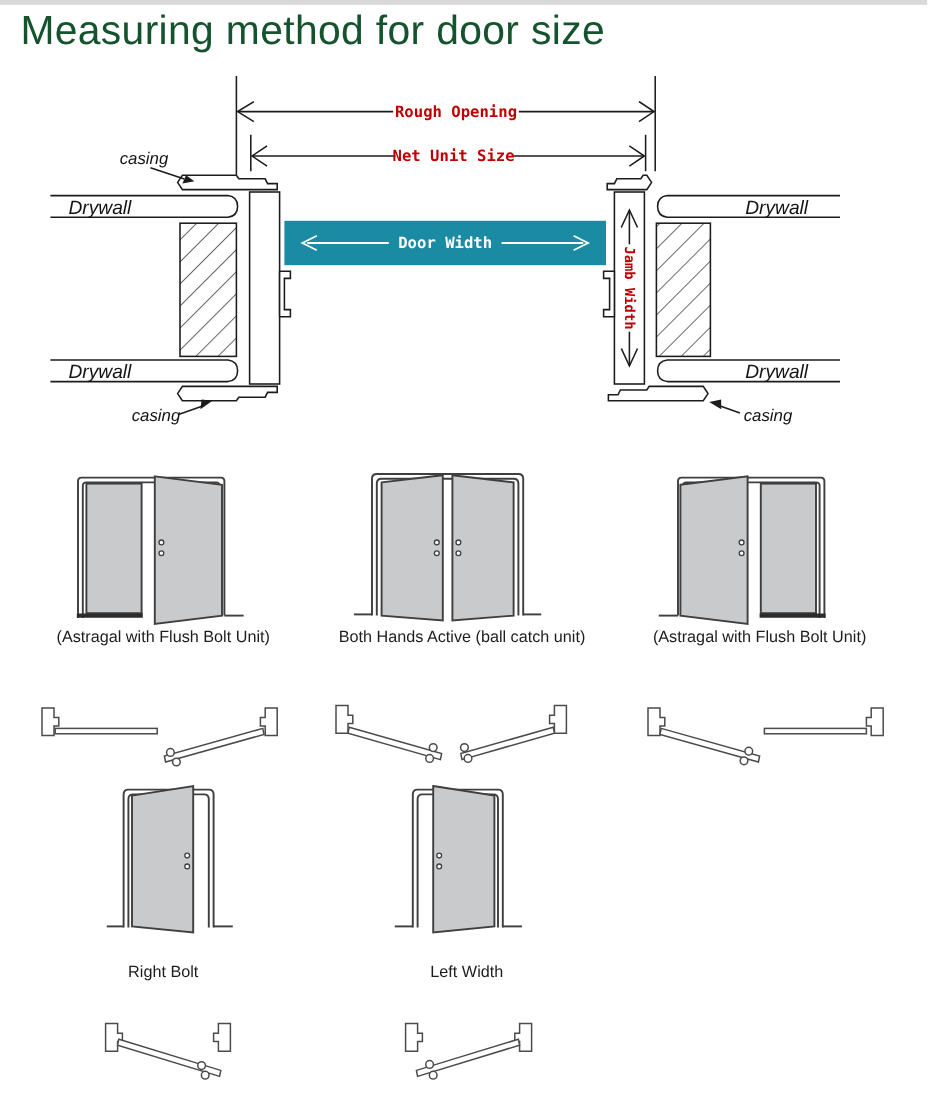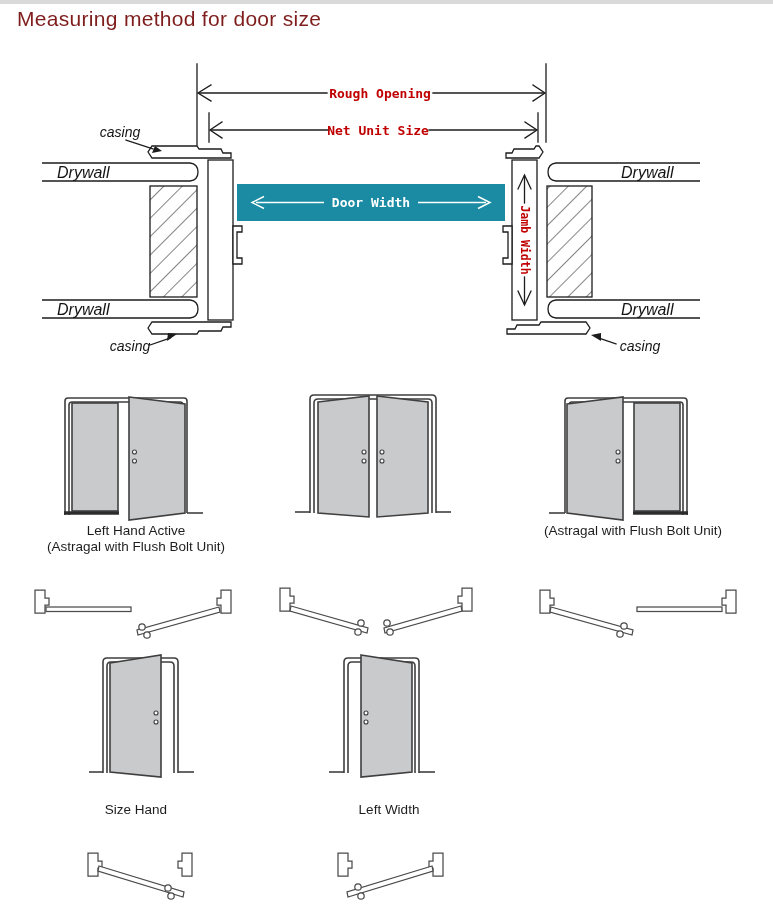--- a/index.html
+++ b/index.html
@@ -1,20 +1,20 @@
 <!DOCTYPE html>
 <html><head>
 <meta charset="utf-8">
 <style>
   html,body{margin:0;padding:0;background:#fff;}
   .page{position:relative;width:773px;height:913px;background:#fff;overflow:hidden;
         font-family:"Liberation Sans",sans-serif;}
   .topbar{position:absolute;left:0;top:0;width:773px;height:4px;background:#d9d9d9;}
-  .title{position:absolute;left:17px;top:7px;margin:0;font-size:21px;font-weight:400;
-         color:#7f1d1d;letter-spacing:.3px;}
+  .title{position:absolute;left:17px;top:7px;margin:0;font-size:34px;font-weight:400;
+         color:#14532d;letter-spacing:.3px;}
   .caption{position:absolute;text-align:center;font-size:13.5px;line-height:16px;color:#1d1d1d;}
   svg.art{position:absolute;left:0;top:0;}
   
   .tl{stroke:#1c1c1c;stroke-width:1.3;fill:none;stroke-linecap:square;}
   .wf{stroke:#1c1c1c;stroke-width:1.3;fill:#fff;}
   .hatchrect{stroke:#1c1c1c;stroke-width:1.3;fill:url(#hatch);}
   .ah{fill:#1c1c1c;stroke:none;}
   .red-text{fill:#c00000;font:bold 13px "DejaVu Sans Mono",monospace;}
   .red-text-sm{fill:#c00000;font:bold 11.5px "DejaVu Sans Mono",monospace;}
   .white-arrow{stroke:#fff;stroke-width:1.5;fill:none;}
@@ -228,25 +228,27 @@
     <g>
       <path class="plan" d="M338,853 H348 V861 H352 V868 H348 V876 H338 Z"></path>
       <path class="plan" d="M443,853 H433 V861 H429 V868 H433 V876 H443 Z"></path>
       <polygon class="plan" points="432,866 347,892 348,897 433,871"></polygon>
       <circle class="plan" cx="358" cy="887" r="3.2"></circle>
       <circle class="plan" cx="361" cy="896" r="3.2"></circle>
     </g>
   </svg>
 
   <div class="caption" style="left:16px;top:523px;width:240px">
-    <div>Left Hand Active</div>
     <div>(Astragal with Flush Bolt Unit)</div>
+  </div>
+  <div class="caption" style="left:245px;top:523px;width:280px">
+    <div>Both Hands Active (ball catch unit)</div>
   </div>
   <div class="caption" style="left:513px;top:523px;width:240px">
     <div>(Astragal with Flush Bolt Unit)</div>
   </div>
   <div class="caption" style="left:66px;top:802px;width:140px">
-    <div>Size Hand</div>
+    <div>Right Bolt</div>
   </div>
   <div class="caption" style="left:319px;top:802px;width:140px">
     <div>Left Width</div>
   </div>
 </div>
 
 </body></html>

